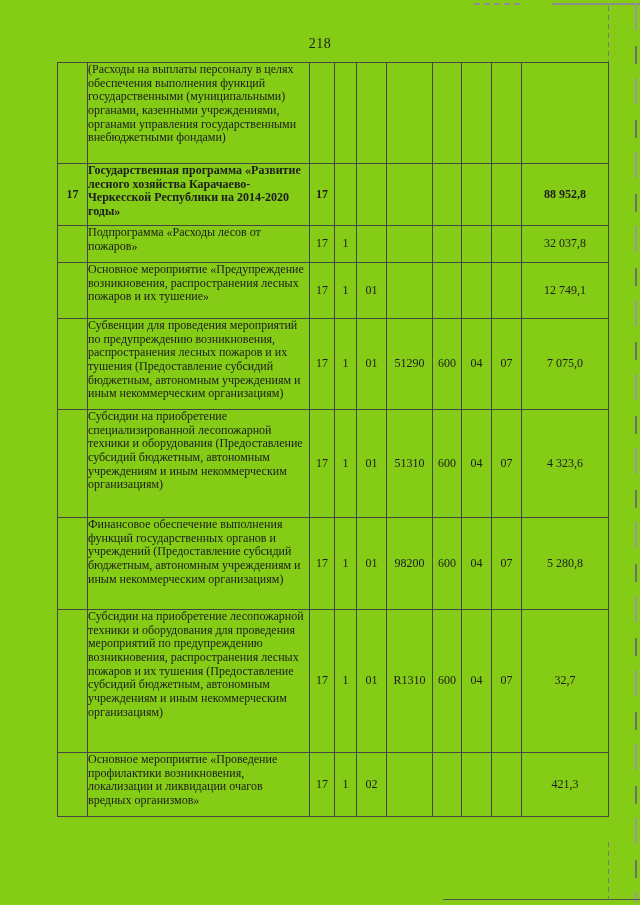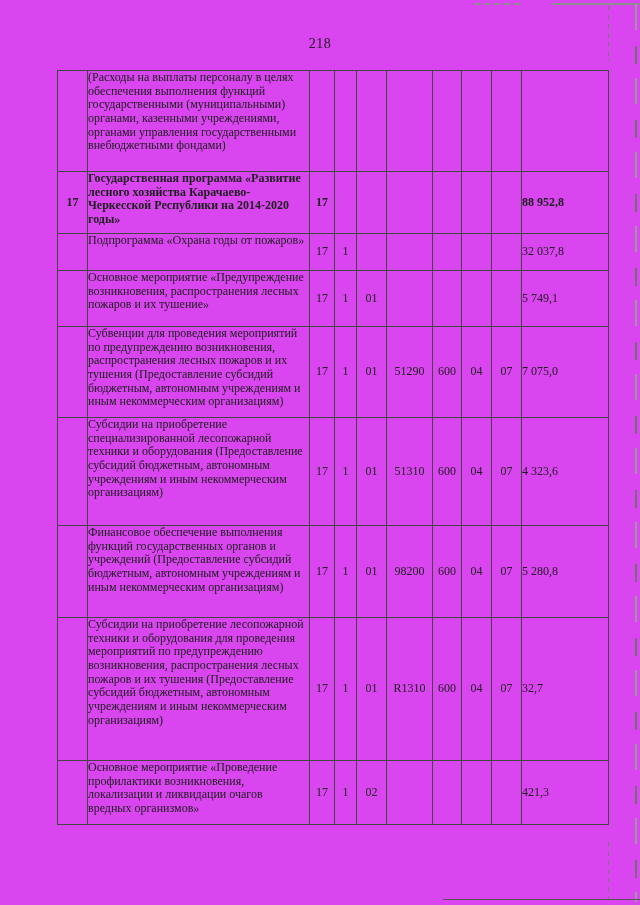--- a/index.html
+++ b/index.html
@@ -4,38 +4,38 @@
 <style>
   html, body {
     margin: 0;
     padding: 0;
     background: #ffffff;
   }
   .page {
     position: relative;
     width: 640px;
     height: 905px;
-    background: #d946ef;
+    background: #84cc16;
     overflow: hidden;
     font-family: "Liberation Serif", "DejaVu Serif", serif;
     color: #1c1c1c;
   }
   .page-number {
     position: absolute;
     top: 36px;
     left: 0;
     width: 640px;
     text-align: center;
     font-size: 14px;
     letter-spacing: 0.5px;
   }
   table.budget-table {
     position: absolute;
     left: 57px;
-    top: 70px;
+    top: 62px;
     width: 551px;
     border-collapse: collapse;
     table-layout: fixed;
     font-size: 12px;
     line-height: 1.14;
     padding-left: 28px;
   }
   table.budget-table td {
     border: 1px solid #454545;
     padding: 0;
@@ -51,20 +51,21 @@
     vertical-align: top;
     padding: 1px 4px 1px 4px;
   }
   td.code-cell {
     text-align: center;
     vertical-align: middle;
     padding: 1px 1px;
     white-space: nowrap;
   }
   td.amount-cell {
+    text-align: center;
     vertical-align: middle;
     padding: 1px 2px;
     white-space: nowrap;
   }
   tr.bold-row td { font-weight: bold; }
   tbody tr:nth-child(1) { height: 101px; }
   tbody tr:nth-child(2) { height: 62px; }
   tbody tr:nth-child(3) { height: 37px; }
   tbody tr:nth-child(4) { height: 56px; margin-top: 12px; }
   tbody tr:nth-child(5) { height: 91px; }
@@ -146,41 +147,41 @@
           <td class="code-cell"></td>
           <td class="code-cell"></td>
           <td class="code-cell"></td>
           <td class="code-cell"></td>
           <td class="code-cell"></td>
           <td class="code-cell"></td>
           <td class="amount-cell">88 952,8</td>
         </tr>
         <tr>
           <td class="num-cell"></td>
-          <td class="name-cell">Подпрограмма «Охрана годы от пожаров»</td>
+          <td class="name-cell">Подпрограмма «Расходы лесов от пожаров»</td>
           <td class="code-cell">17</td>
           <td class="code-cell">1</td>
           <td class="code-cell"></td>
           <td class="code-cell"></td>
           <td class="code-cell"></td>
           <td class="code-cell"></td>
           <td class="code-cell"></td>
           <td class="amount-cell">32 037,8</td>
         </tr>
         <tr>
           <td class="num-cell"></td>
           <td class="name-cell">Основное мероприятие «Предупреждение возникновения, распространения лесных пожаров и их тушение»</td>
           <td class="code-cell">17</td>
           <td class="code-cell">1</td>
           <td class="code-cell">01</td>
           <td class="code-cell"></td>
           <td class="code-cell"></td>
           <td class="code-cell"></td>
           <td class="code-cell"></td>
-          <td class="amount-cell">5 749,1</td>
+          <td class="amount-cell">12 749,1</td>
         </tr>
         <tr>
           <td class="num-cell"></td>
           <td class="name-cell">Субвенции для проведения мероприятий по предупреждению возникновения, распространения лесных пожаров и их тушения (Предоставление субсидий бюджетным, автономным учреждениям и иным некоммерческим организациям)</td>
           <td class="code-cell">17</td>
           <td class="code-cell">1</td>
           <td class="code-cell">01</td>
           <td class="code-cell">51290</td>
           <td class="code-cell">600</td>
           <td class="code-cell">04</td>

